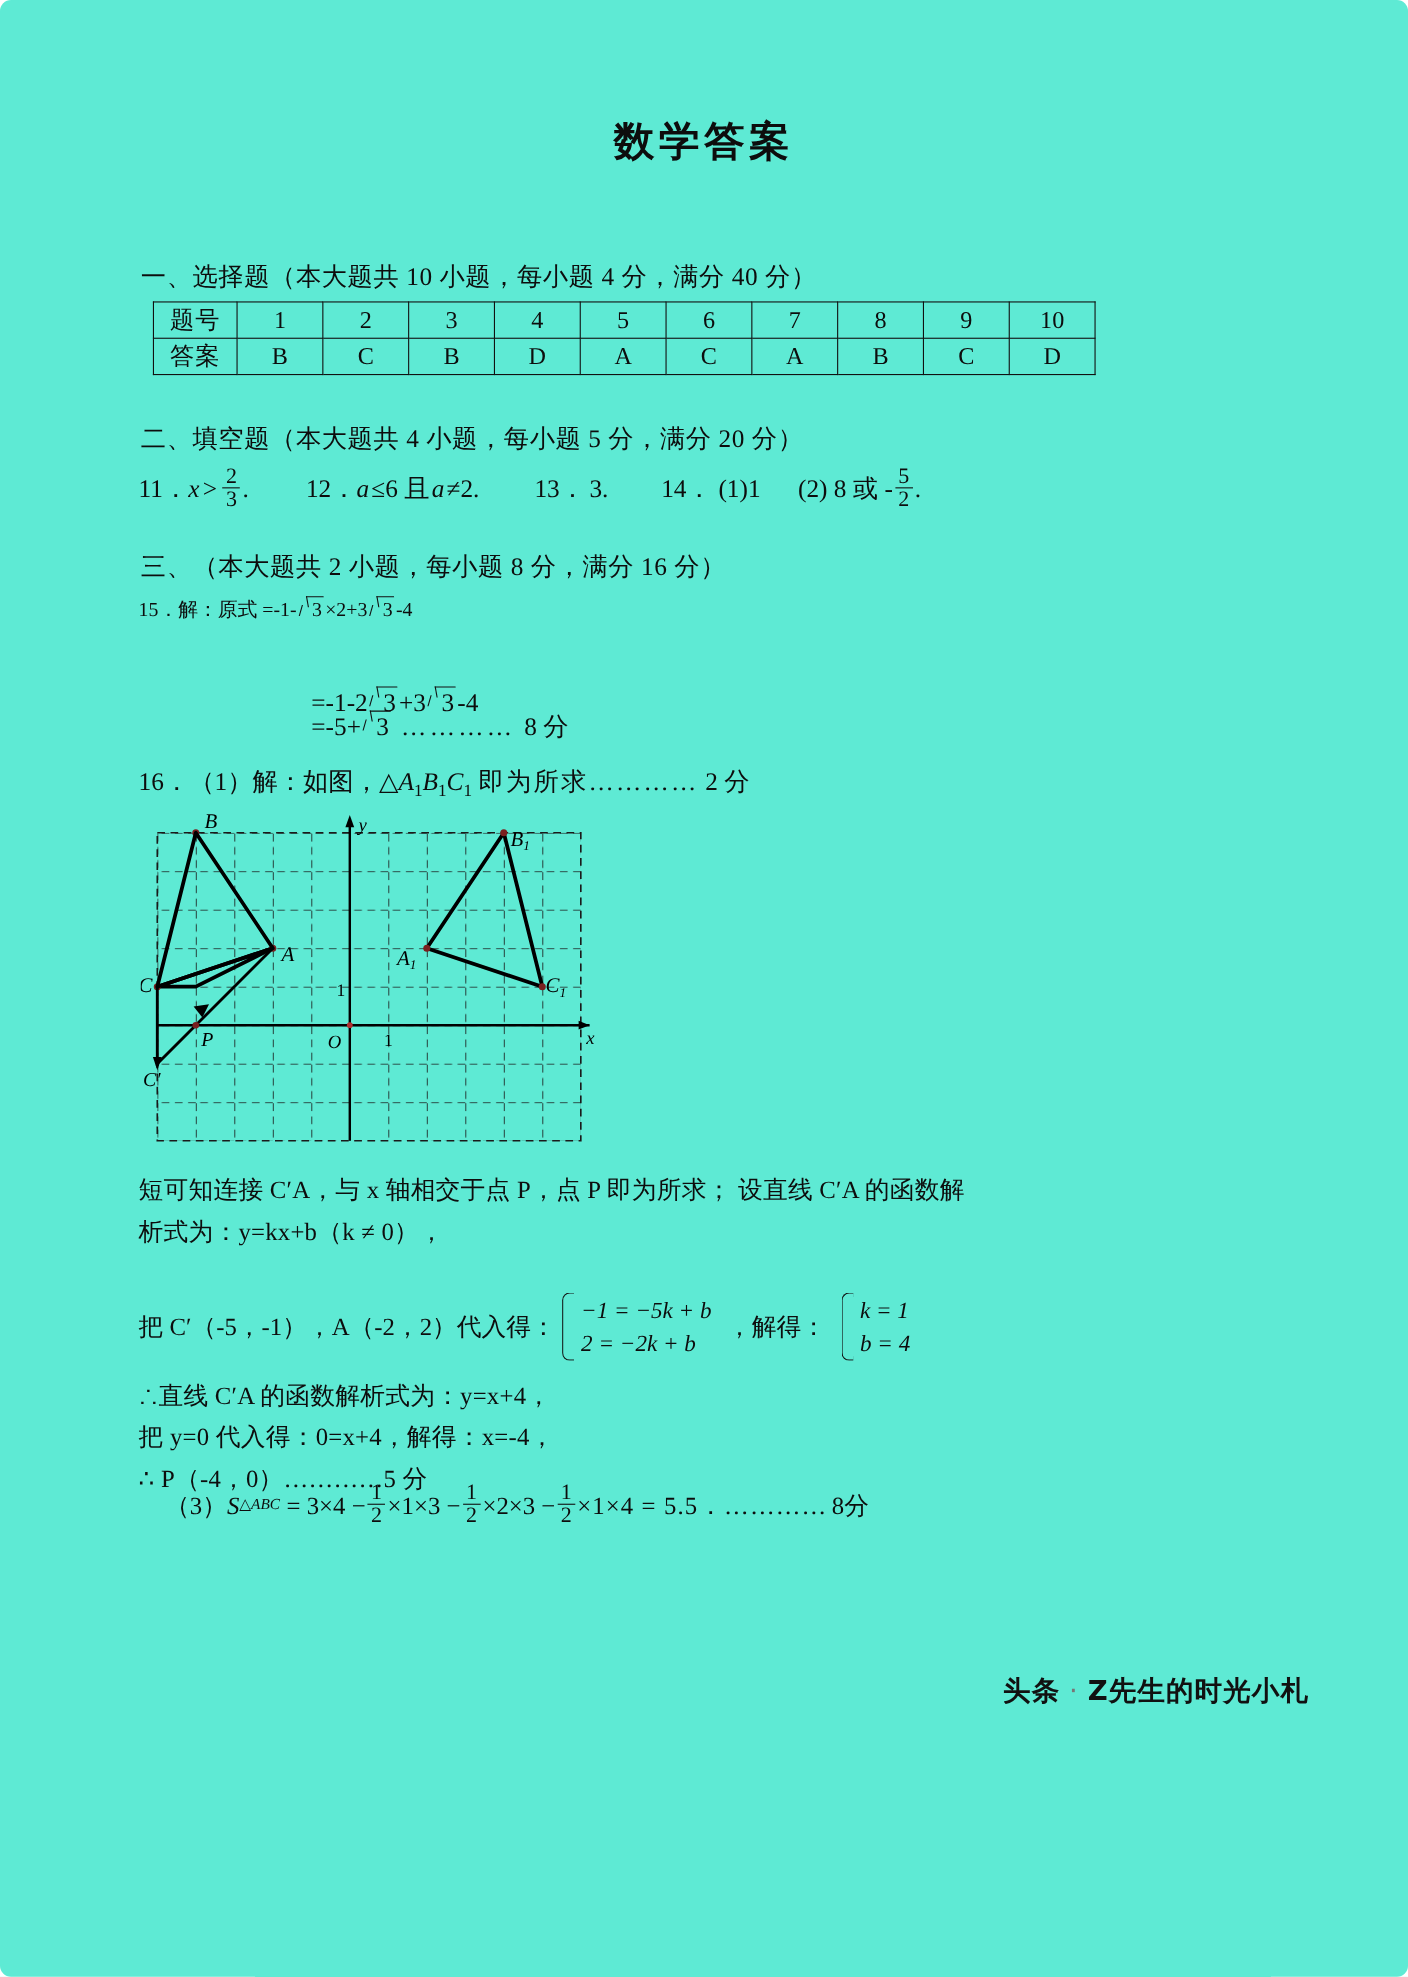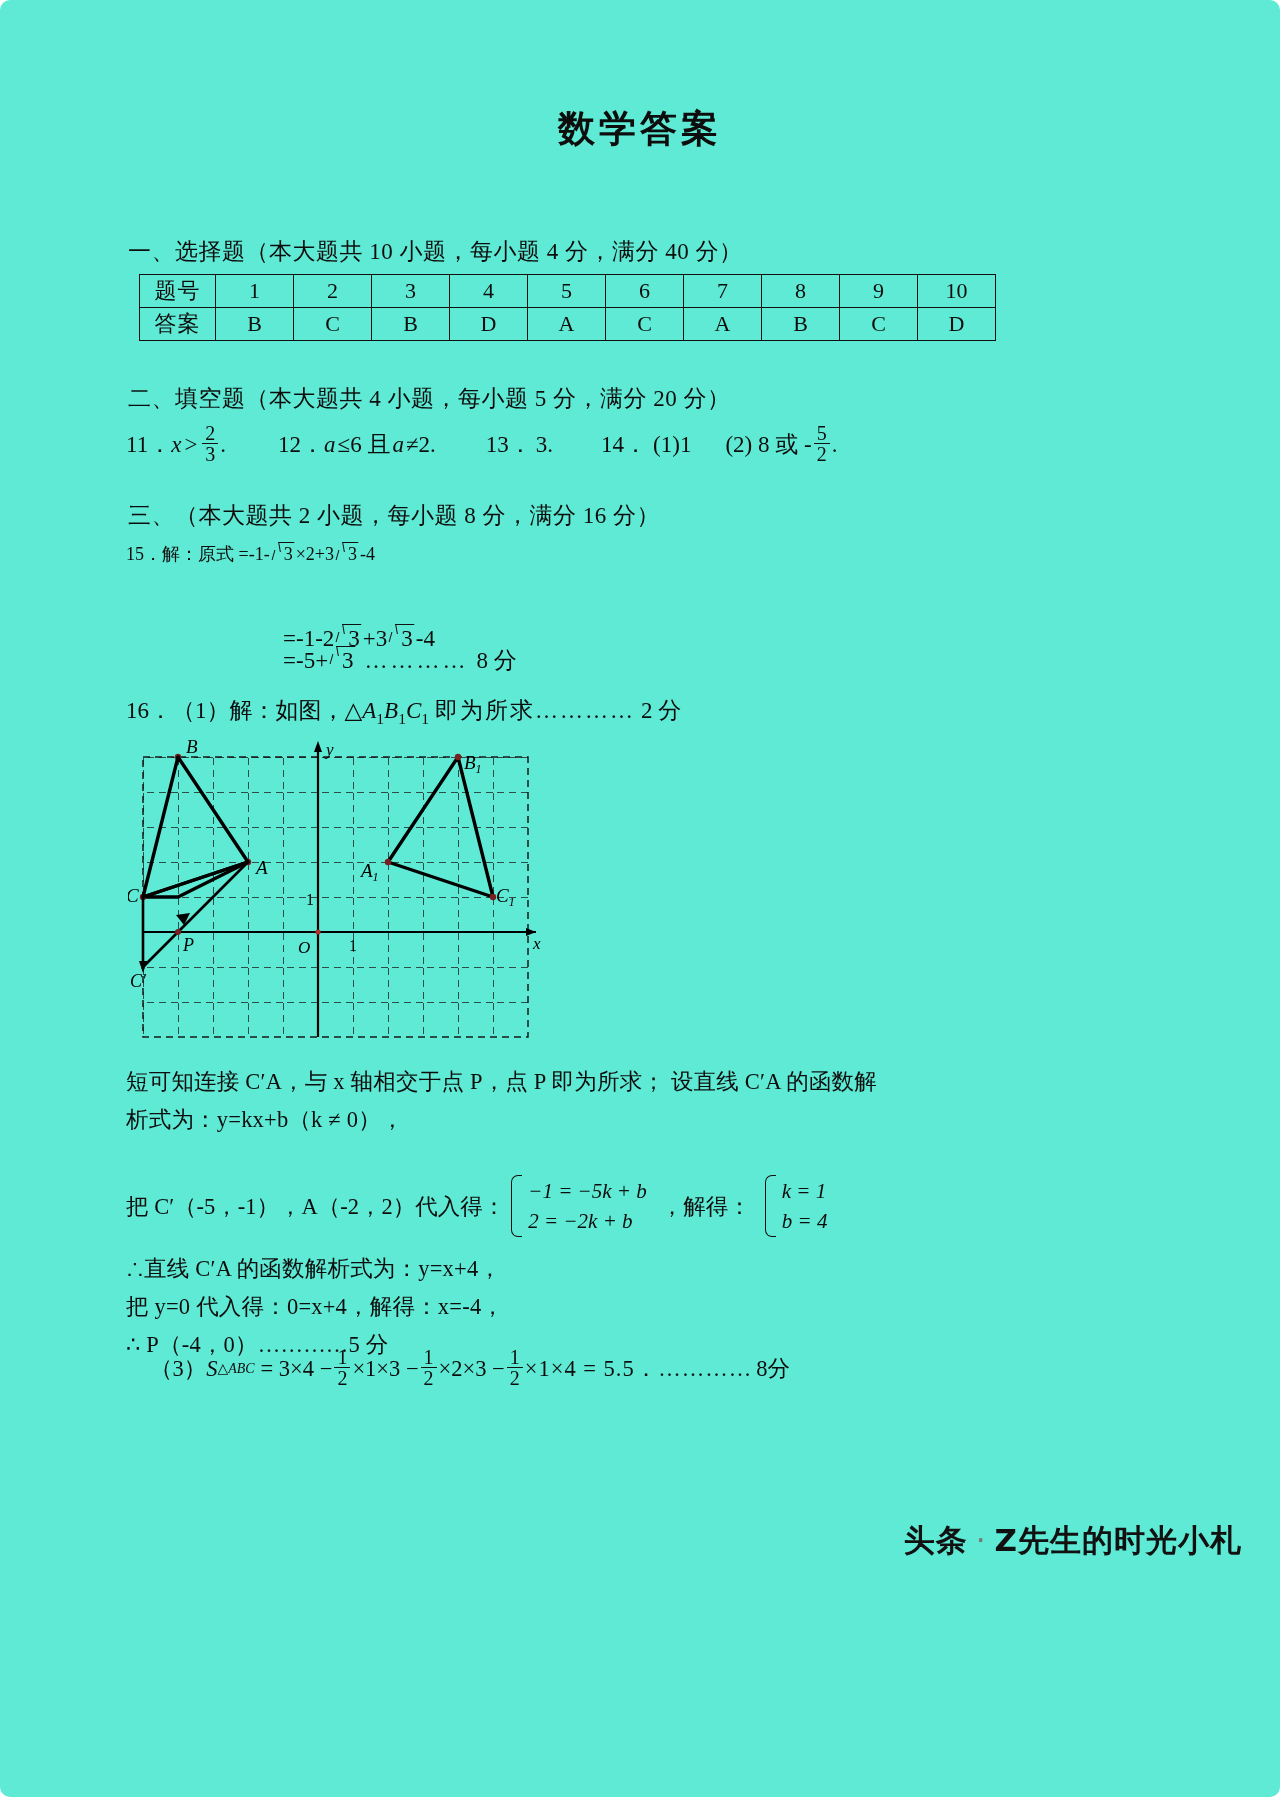--- a/index.html
+++ b/index.html
@@ -198,22 +198,22 @@
     white-space: nowrap;
   }
   .sf { font-size: 0.62em; vertical-align: sub; font-style: italic; }
 
   
   .footer {
     position: absolute;
     left: 0; top: 1520px;
     width: 1280px;
     text-align: right;
-    padding-right: 38px;
-    font-size: 31px;
+    padding-right: 90px;
+    font-size: 25px;
     color: #2b2b2b;
     font-family: "DejaVu Sans", "Liberation Sans", sans-serif;
     letter-spacing: 1px;
   }
   .footer .tt { font-weight: bold; color: #111; }
   .footer .dot { color: #777; margin: 0 8px; }
 </style>
 </head>
 <body>
 

